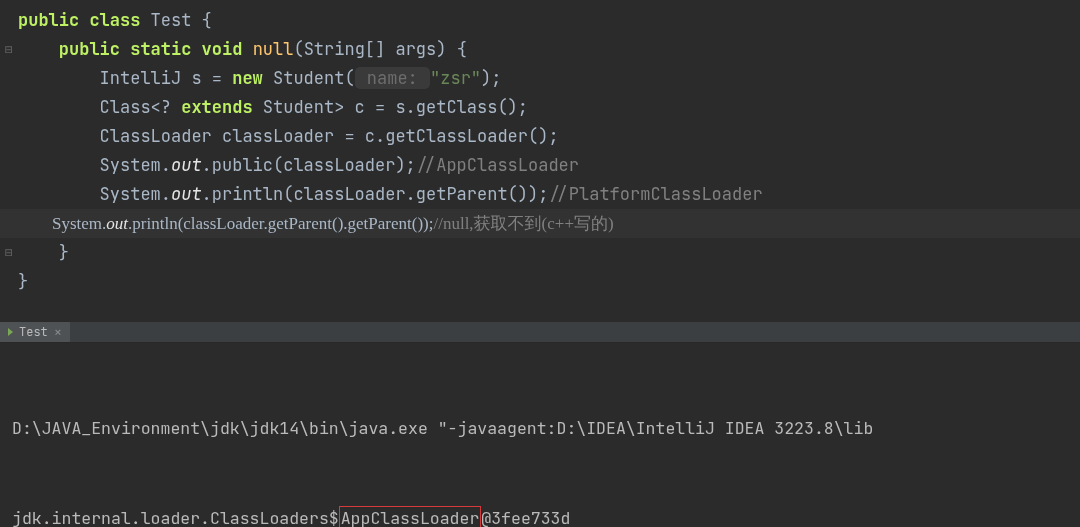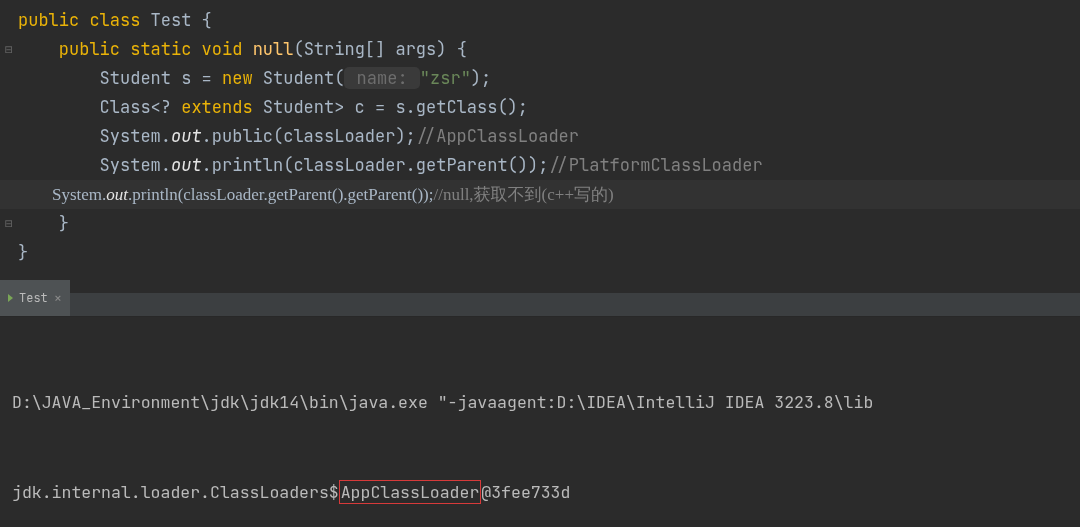--- a/index.html
+++ b/index.html
@@ -27,21 +27,21 @@
     vertical-align: top;
     user-select: none;
     font-size: 13px;
   }
   .line {
     white-space: pre;
     position: relative;
   }
   .line.hl { background: #323232; font-family: Liberation Serif, serif; }
   .line-content { display: inline; }
-  .kw   { color: #eab308; }
+  .kw   { color: #bef264; font-weight: bold; }
   .str  { color: #6a8759; }
   .cmt  { color: #808080; }
   .method { color: #ffc66d; }
   .field { color: #e5e5e5; font-style: italic; }
   .hint {
     color: #6d6d6d;
     background: #3a3a3a;
     border-radius: 5px;
     padding: 0 2px;
   }
@@ -57,21 +57,21 @@
     border-bottom: 1px solid #282828;
   }
   .tab {
     display: flex;
     align-items: center;
     gap: 6px;
     padding: 2px 8px;
     background: #4e5254;
     font-size: 12px;
     color: #bbbbbb;
-    height: 36px;
+    height: 20px;
   }
   .tab .arrow { 
     width: 0; height: 0;
     border-top: 4px solid transparent;
     border-bottom: 4px solid transparent;
     border-left: 5px solid #7aa657;
   }
   .tab .close { color: #8a8a8a; font-size: 14px; line-height: 1; }
   .console {
     flex: 1 1 auto;
@@ -90,24 +90,25 @@
 </style>
 </head>
 <body>
 
 <div class="editor">
 
   <div class="line"><span class="gutter"> </span><span class="line-content"><span class="kw">public class </span><span>Test {</span></span></div>
 
   <div class="line"><span class="gutter">⊟</span><span class="line-content"><span>    </span><span class="kw">public static void </span><span class="method">null</span><span>(String[] args) {</span></span></div>
 
-  <div class="line"><span class="gutter"> </span><span class="line-content"><span>        Student s = </span><span class="kw">new </span><span>Student(</span><span class="hint"> name: </span><span class="str">"zsr"</span><span>);</span></span></div>
+  <div class="line"><span class="gutter"> </span><span class="line-content"><span>        IntelliJ s = </span><span class="kw">new </span><span>Student(</span><span class="hint"> name: </span><span class="str">"zsr"</span><span>);</span></span></div>
 
   <div class="line"><span class="gutter"> </span><span class="line-content"><span>        Class&lt;? </span><span class="kw">extends </span><span>Student&gt; c = s.getClass();</span></span></div>
 
+  <div class="line"><span class="gutter"> </span><span class="line-content"><span>        ClassLoader classLoader = c.getClassLoader();</span></span></div>
 
   <div class="line"><span class="gutter"> </span><span class="line-content"><span>        System.</span><span class="field">out</span><span>.public(classLoader);</span><span class="cmt">//AppClassLoader</span></span></div>
 
   <div class="line"><span class="gutter"> </span><span class="line-content"><span>        System.</span><span class="field">out</span><span>.println(classLoader.getParent());</span><span class="cmt">//PlatformClassLoader</span></span></div>
 
   <div class="line hl"><span class="gutter"> </span><span class="line-content"><span>        System.</span><span class="field">out</span><span>.println(classLoader.getParent().getParent());</span><span class="cmt">//null,获取不到(c++写的)</span></span></div>
 
   <div class="line"><span class="gutter">⊟</span><span class="line-content"><span>    }</span></span></div>
 
   <div class="line"><span class="gutter"> </span><span class="line-content"><span>}</span></span></div>

